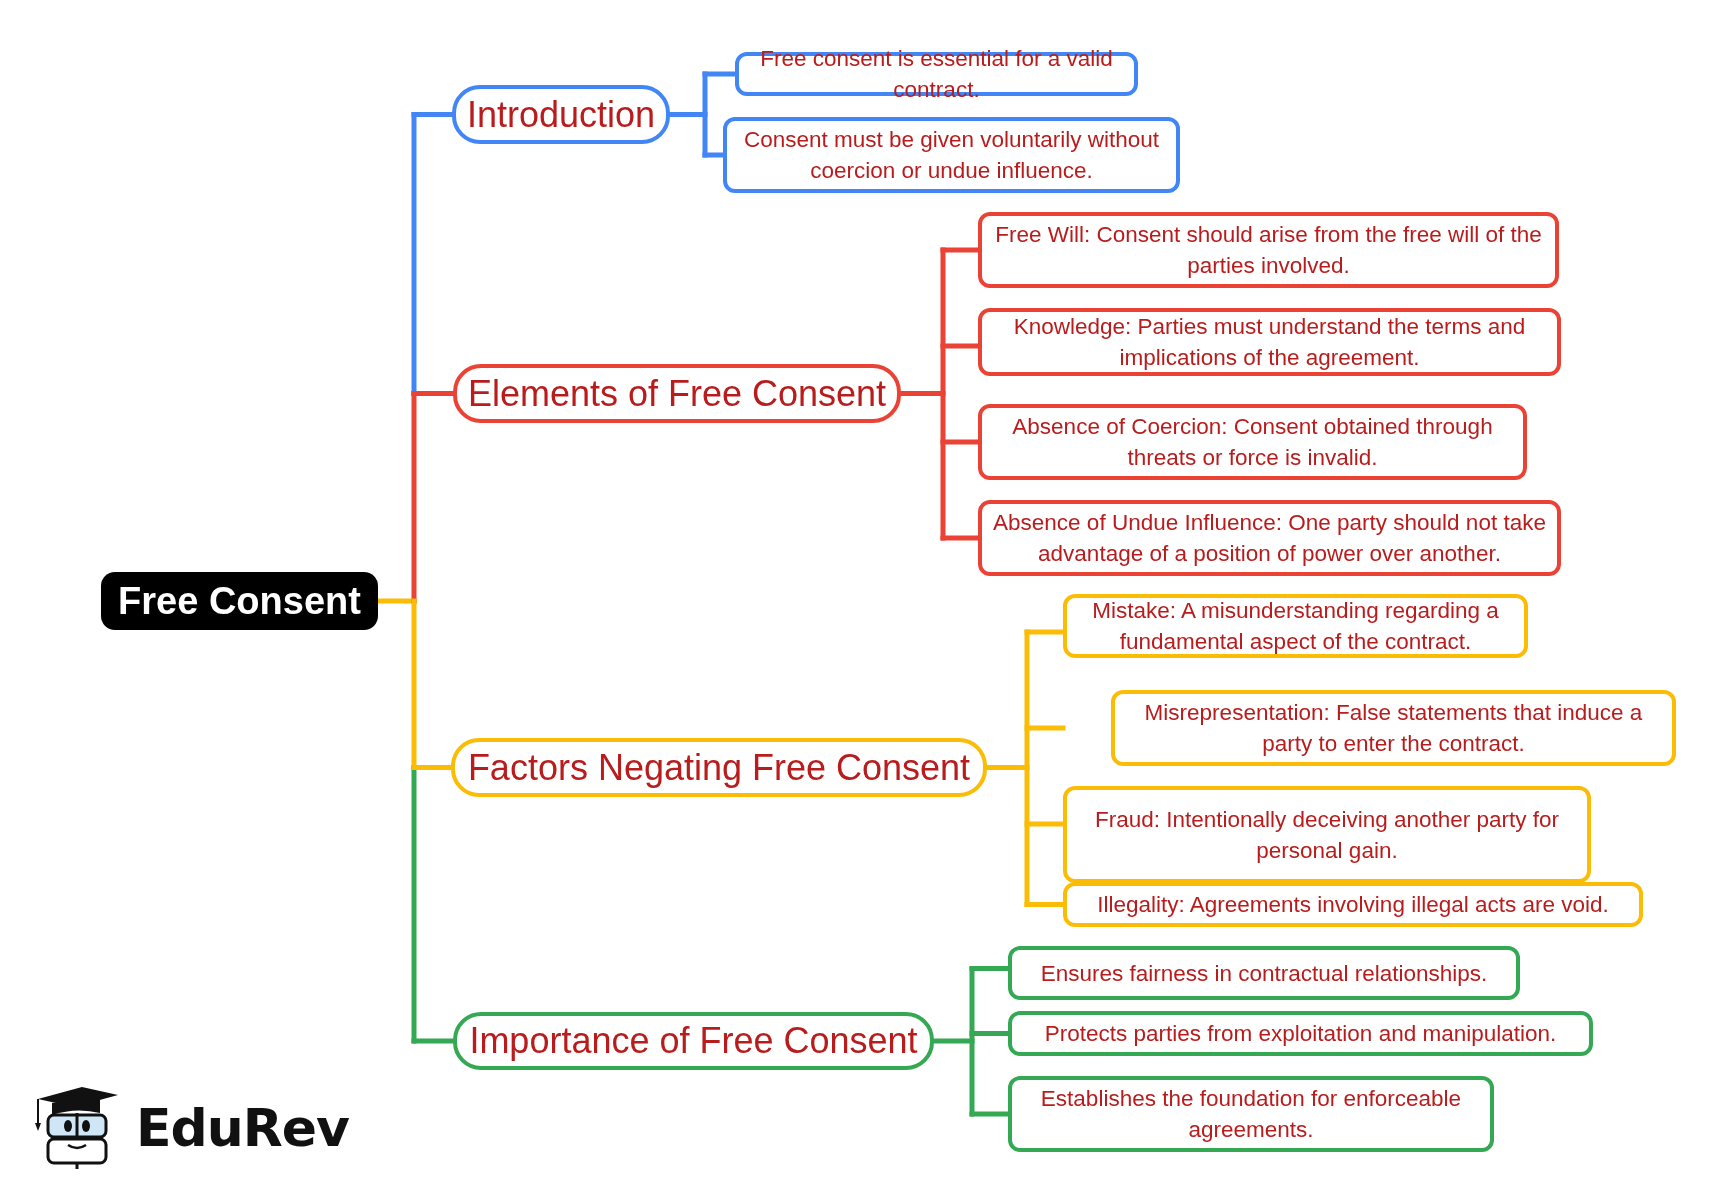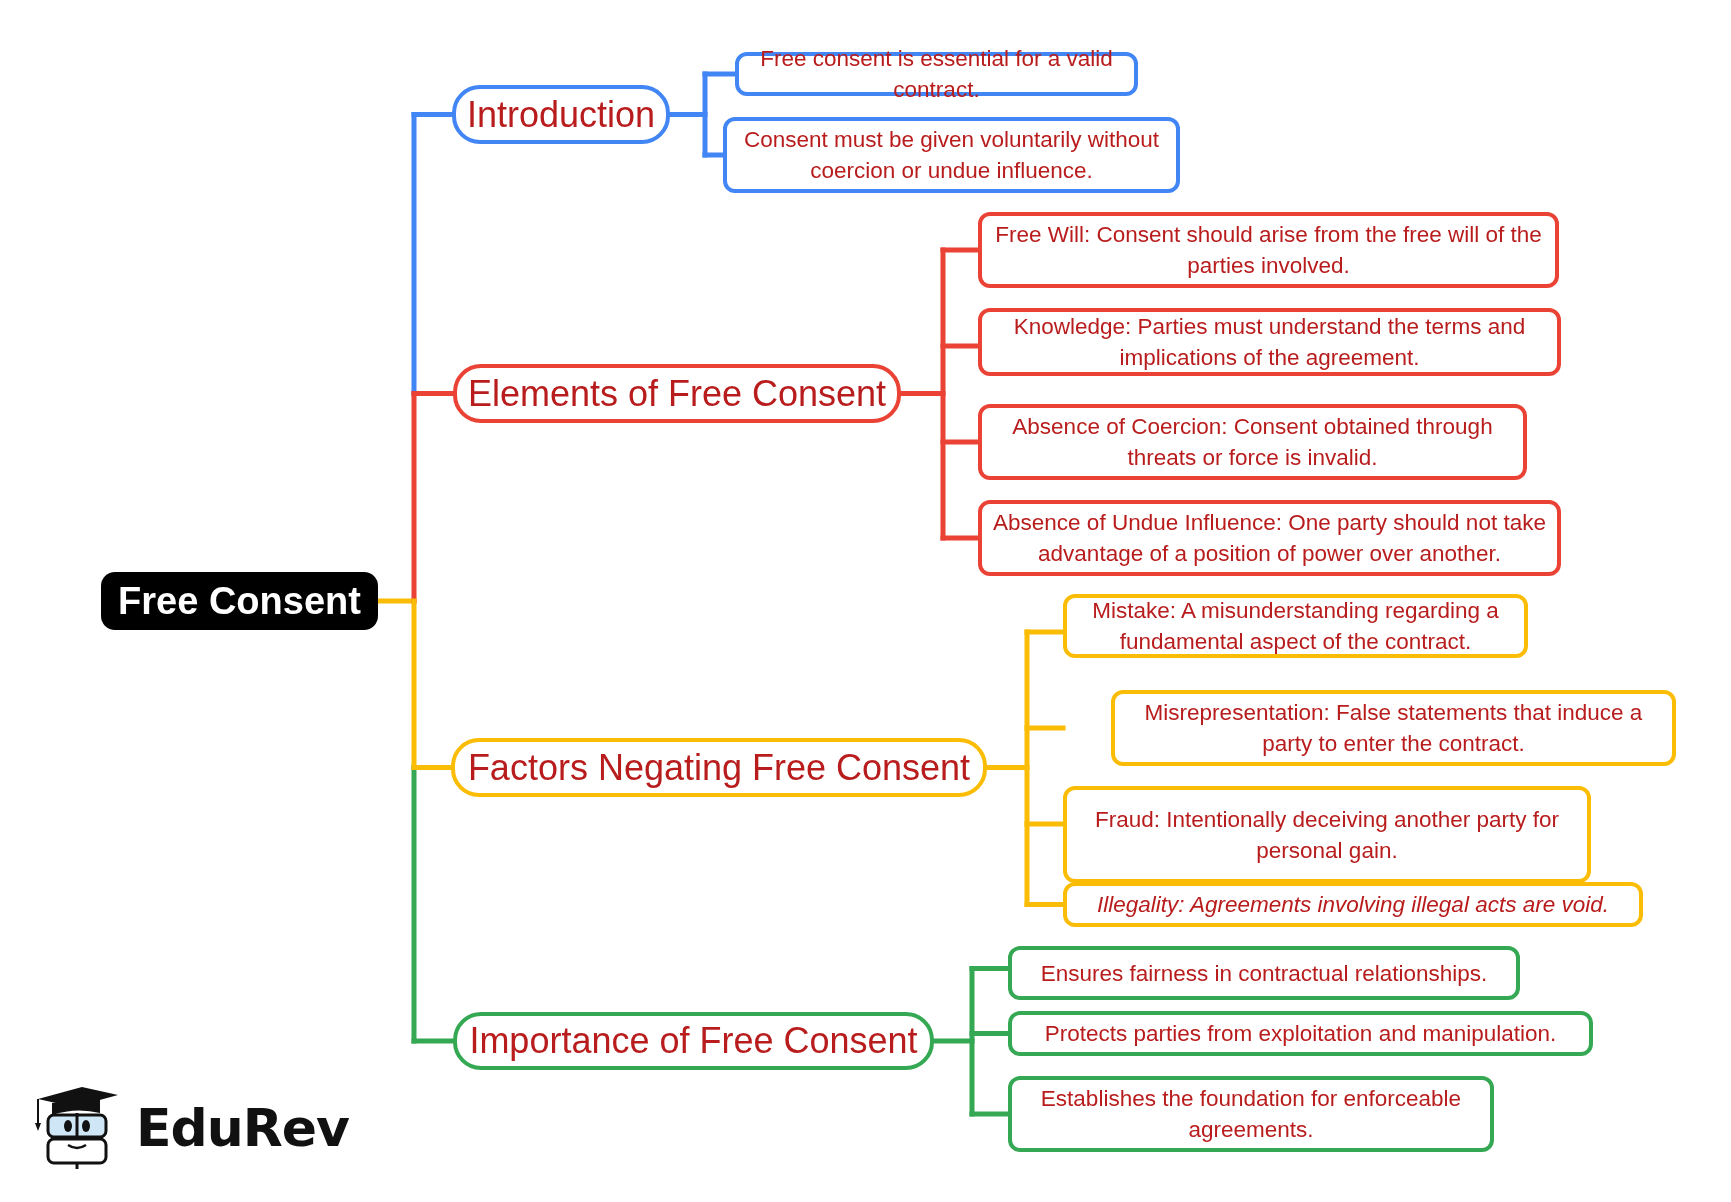--- a/index.html
+++ b/index.html
@@ -62,21 +62,21 @@
 <div class="node branch b-red" style="left:453px; top:364px; width:448px; height:59px;">Elements of Free Consent</div>
 <div class="node leaf b-red" style="left:978px; top:212px; width:581px; height:76px;">Free Will: Consent should arise from the free will of the parties involved.</div>
 <div class="node leaf b-red" style="left:978px; top:308px; width:583px; height:68px;">Knowledge: Parties must understand the terms and implications of the agreement.</div>
 <div class="node leaf b-red" style="left:978px; top:404px; width:549px; height:76px;">Absence of Coercion: Consent obtained through threats or force is invalid.</div>
 <div class="node leaf b-red" style="left:978px; top:500px; width:583px; height:76px;">Absence of Undue Influence: One party should not take advantage of a position of power over another.</div>
 
 <div class="node branch b-yellow" style="left:451px; top:738px; width:536px; height:59px;">Factors Negating Free Consent</div>
 <div class="node leaf b-yellow" style="left:1063px; top:594px; width:465px; height:64px;">Mistake: A misunderstanding regarding a fundamental aspect of the contract.</div>
 <div class="node leaf b-yellow" style="left:1063px; top:690px; width:565px; height:76px;margin-left:48px;">Misrepresentation: False statements that induce a party to enter the contract.</div>
 <div class="node leaf b-yellow" style="left:1063px; top:786px; width:528px; height:97px;">Fraud: Intentionally deceiving another party for personal gain.</div>
-<div class="node leaf b-yellow" style="left:1063px; top:882px; width:580px; height:45px;font-style:italic;">Illegality: Agreements involving illegal acts are void.</div>
+<div class="node leaf b-yellow" style="left:1063px; top:882px; width:580px; height:45px;">Illegality: Agreements involving illegal acts are void.</div>
 
 <div class="node branch b-green" style="left:453px; top:1012px; width:481px; height:58px;text-align:center;">Importance of Free Consent</div>
 <div class="node leaf b-green" style="left:1008px; top:946px; width:512px; height:54px;">Ensures fairness in contractual relationships.</div>
 <div class="node leaf b-green" style="left:1008px; top:1011px; width:585px; height:45px;">Protects parties from exploitation and manipulation.</div>
 <div class="node leaf b-green" style="left:1008px; top:1076px; width:486px; height:76px;">Establishes the foundation for enforceable agreements.</div>
 
 <div class="logo">
   <svg width="92" height="86" viewBox="0 0 92 86">
     <polygon points="8,14 52,2 88,10 44,22" fill="#111"></polygon>
     <path d="M22,18 L22,30 Q46,22 70,28 L70,14 Z" fill="#111"></path>

